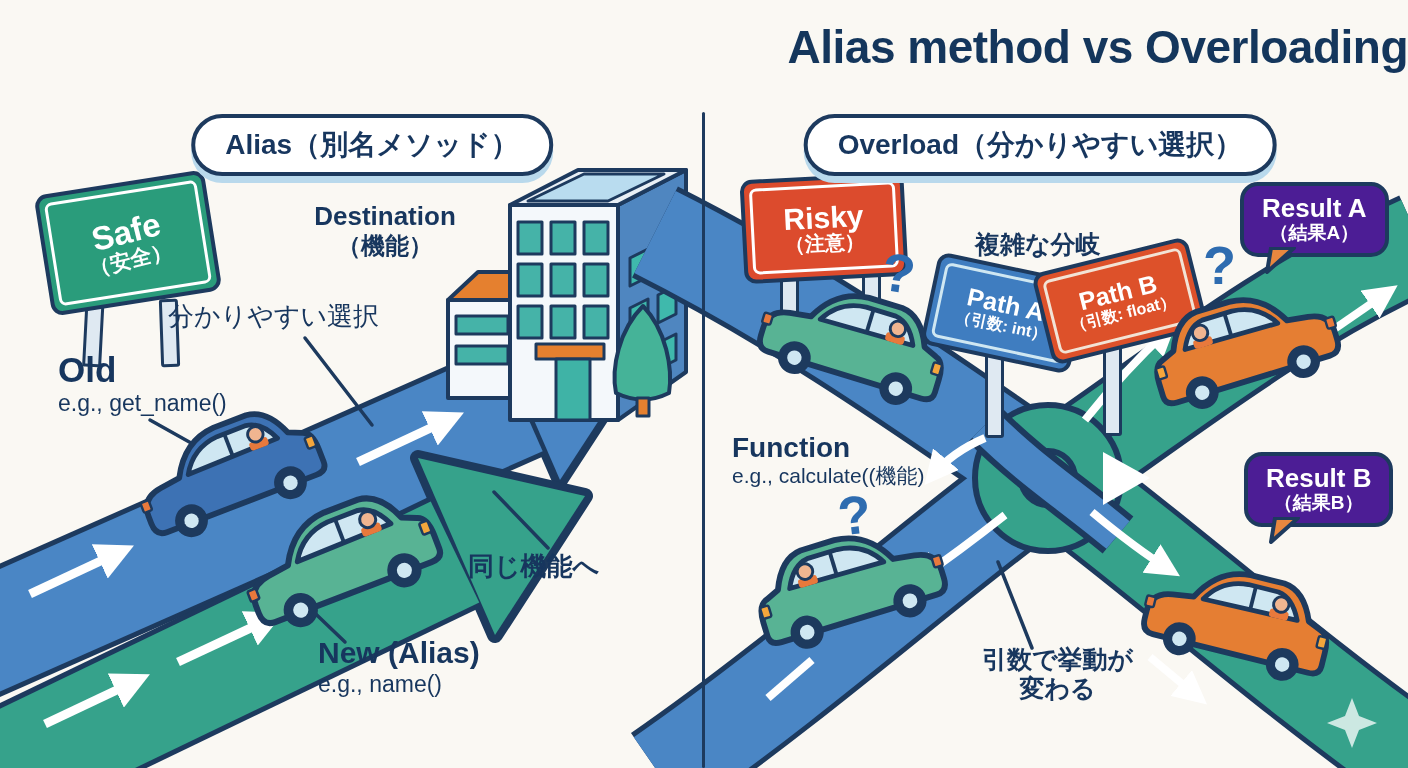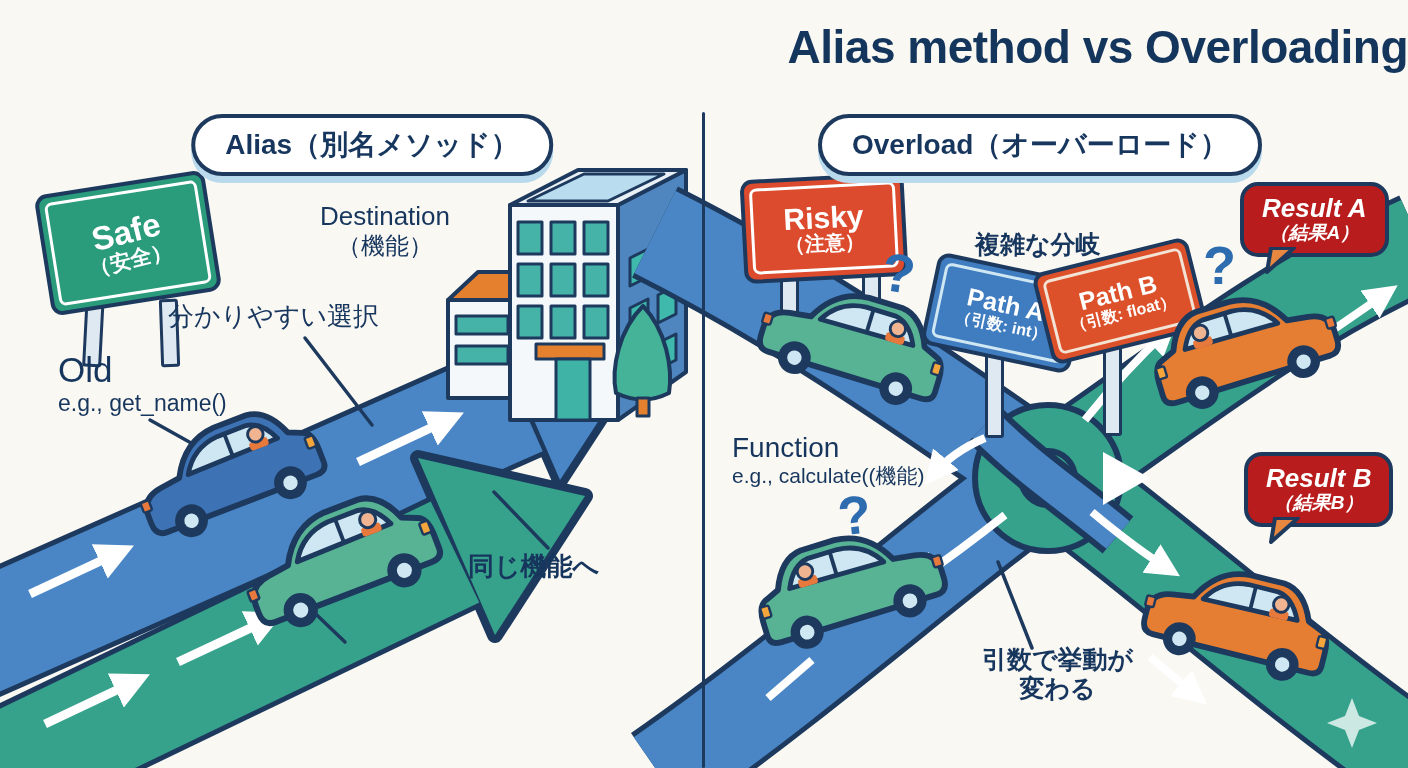--- a/index.html
+++ b/index.html
@@ -21,28 +21,28 @@
   #scene{left:0;top:0;z-index:1;}
   
   .sign{border:4px solid #1d3a5e;border-radius:12px;padding:5px;z-index:3;box-sizing:border-box;}
   .sign-inner{width:100%;height:100%;border:3px solid #ffffff;border-radius:7px;display:flex;
               flex-direction:column;align-items:center;justify-content:center;color:#fff;
               text-align:center;line-height:1.05;box-sizing:border-box;}
   .sign-title{font-weight:bold;}
   .sign-sub{font-weight:bold;}
   .post{width:13px;background:#dfe9f2;border:3px solid #1d3a5e;border-radius:3px;z-index:2;}
   
-  .bubble{background:#b91c1c;border:4px solid #1d3a5e;border-radius:18px;padding:8px 18px 10px;
-          color:#fff;text-align:center;line-height:1.1;z-index:5;font-style:italic;}
+  .bubble{background:#4c1d95;border:4px solid #1d3a5e;border-radius:18px;padding:8px 18px 10px;
+          color:#fff;text-align:center;line-height:1.1;z-index:5;}
   .bubble .b-title{font-size:26px;font-weight:bold;}
   .bubble .b-sub{font-size:19px;font-weight:bold;}
   .tail{position:absolute;bottom:-21px;left:18px;width:36px;height:27px;}
   
   .lbl{z-index:6;line-height:1.15;}
-  .lbl .big{font-weight:normal;}
+  .lbl .big{font-weight:bold;}
   .qmark{z-index:6;font-size:54px;font-weight:bold;color:#2e6cb0;}
   
   .car-wrap{z-index:4;}
   .car-wrap svg{display:block;}
 </style>
 </head>
 <body>
 
 <svg width="0" height="0" style="position:absolute">
   <defs>
@@ -165,21 +165,21 @@
     <polygon points="1103,452 1103,505 1150,478" fill="#ffffff"></polygon>
 
     <line x1="1032" y1="648" x2="998" y2="562" stroke="#1d3a5e" stroke-width="3.5" stroke-linecap="round"></line>
 
     <path opacity="0.75" fill="#ffffff" d="M1352,698 L1359,716 L1377,723 L1359,730 L1352,748 L1345,730 L1327,723 L1345,716 Z"></path>
   </svg>
 
   <div class="abs title">Alias method vs Overloading</div>
   <div class="abs divider"></div>
   <div class="abs pill pill-left">Alias（別名メソッド）</div>
-  <div class="abs pill pill-right">Overload（オーバーロード）</div>
+  <div class="abs pill pill-right">Overload（分かりやすい選択）</div>
 
   <div class="abs post" style="left:84px;top:293px;height:68px;transform:rotate(3deg)"></div>
   <div class="abs post" style="left:160px;top:299px;height:62px;transform:rotate(-2deg)"></div>
   <div class="abs sign" style="left:42px;top:182px;width:172px;height:122px;background:#2a9c7b;transform:rotate(-9deg)">
     <div class="sign-inner">
       <div class="sign-title" style="font-size:33px;transform:rotate(-5deg)">Safe</div>
       <div class="sign-sub" style="font-size:21px;transform:rotate(-5deg)">（安全）</div>
     </div>
   </div>
 
@@ -260,20 +260,24 @@
 
   <div class="abs lbl" style="left:285px;top:202px;width:200px;text-align:center">
     <div class="big" style="font-size:26px">Destination</div>
     <div class="big" style="font-size:24px">（機能）</div>
   </div>
   <div class="abs lbl big" style="left:168px;top:302px;font-size:26px;font-weight:normal">分かりやすい選択</div>
   <div class="abs lbl" style="left:58px;top:350px">
     <div class="big" style="font-size:35px">Old</div>
     <div style="font-size:23px">e.g., get_name()</div>
   </div>
+  <div class="abs lbl" style="left:318px;top:636px">
+    <div class="big" style="font-size:30px">New (Alias)</div>
+    <div style="font-size:23px">e.g., name()</div>
+  </div>
   <div class="abs lbl" style="left:468px;top:552px;font-size:26px;font-weight:bold">同じ機能へ</div>
 
   <div class="abs lbl" style="left:975px;top:230px;font-size:25px;font-weight:bold">複雑な分岐</div>
   <div class="abs lbl" style="left:732px;top:432px">
     <div class="big" style="font-size:28px">Function</div>
     <div style="font-size:21px">e.g., calculate((機能)</div>
   </div>
   <div class="abs lbl" style="left:960px;top:645px;width:195px;text-align:center;font-size:25px;font-weight:bold">
     <div>引数で挙動が</div>
     <div>変わる</div>

